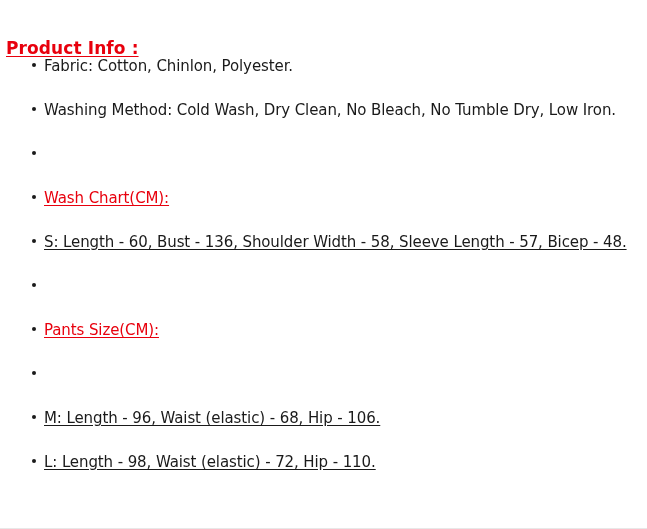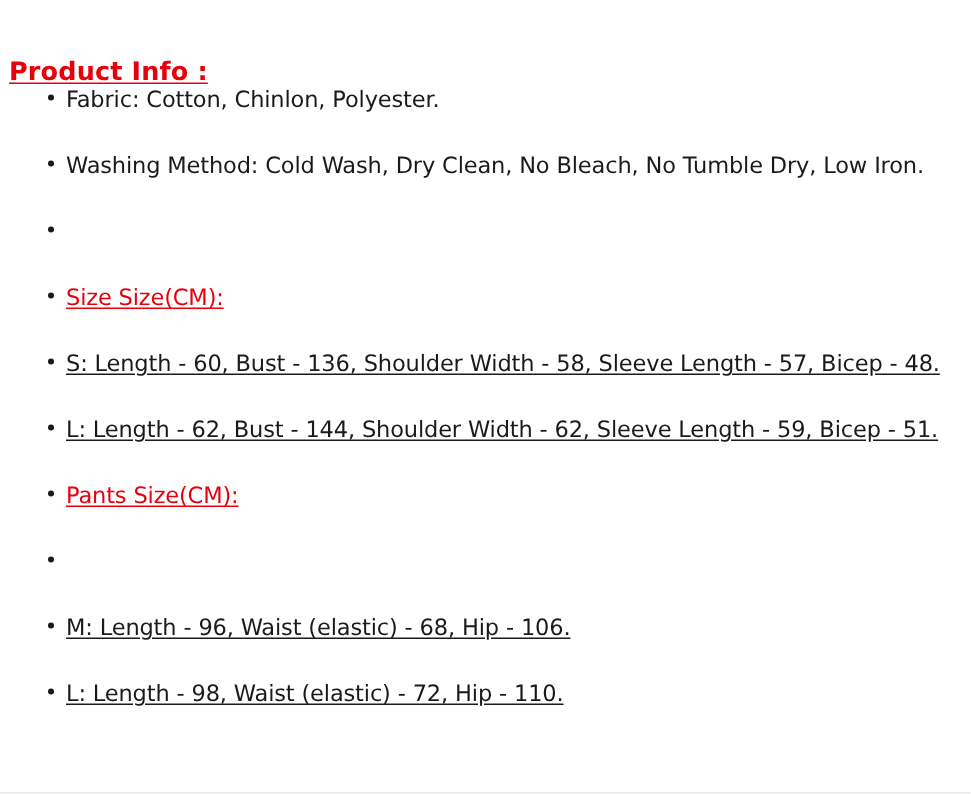--- a/index.html
+++ b/index.html
@@ -89,22 +89,22 @@
 <body>
 
 <div class="page">
 
   <div class="doc-title">Product Info :</div>
 
   <ul class="info-list">
   <li class="info-item"><span class="bullet"></span><span class="item-text">Fabric: Cotton, Chinlon, Polyester.</span></li>
       <li class="info-item"><span class="bullet"></span><span class="item-text">Washing Method: Cold Wash, Dry Clean, No Bleach, No Tumble Dry, Low Iron.</span></li>
       <li class="info-item"><span class="bullet"></span></li>
-      <li class="info-item"><span class="bullet"></span><span class="item-text is-red is-underlined">Size Size(CM):</span></li>
+      <li class="info-item"><span class="bullet"></span><span class="item-text is-red is-underlined">Wash Chart(CM):</span></li>
       <li class="info-item"><span class="bullet"></span><span class="item-text is-underlined">S: Length - 60, Bust - 136, Shoulder Width - 58, Sleeve Length - 57, Bicep - 48.</span></li>
-      <li class="info-item"><span class="bullet"></span><span class="item-text is-underlined">L: Length - 62, Bust - 144, Shoulder Width - 62, Sleeve Length - 59, Bicep - 51.</span></li>
+      <li class="info-item"><span class="bullet"></span></li>
       <li class="info-item"><span class="bullet"></span><span class="item-text is-red is-underlined">Pants Size(CM):</span></li>
       <li class="info-item"><span class="bullet"></span></li>
       <li class="info-item"><span class="bullet"></span><span class="item-text is-underlined">M: Length - 96, Waist (elastic) - 68, Hip - 106.</span></li>
       <li class="info-item"><span class="bullet"></span><span class="item-text is-underlined">L: Length - 98, Waist (elastic) - 72, Hip - 110.</span></li>
     </ul>
 
 </div>
 
 </body></html>

